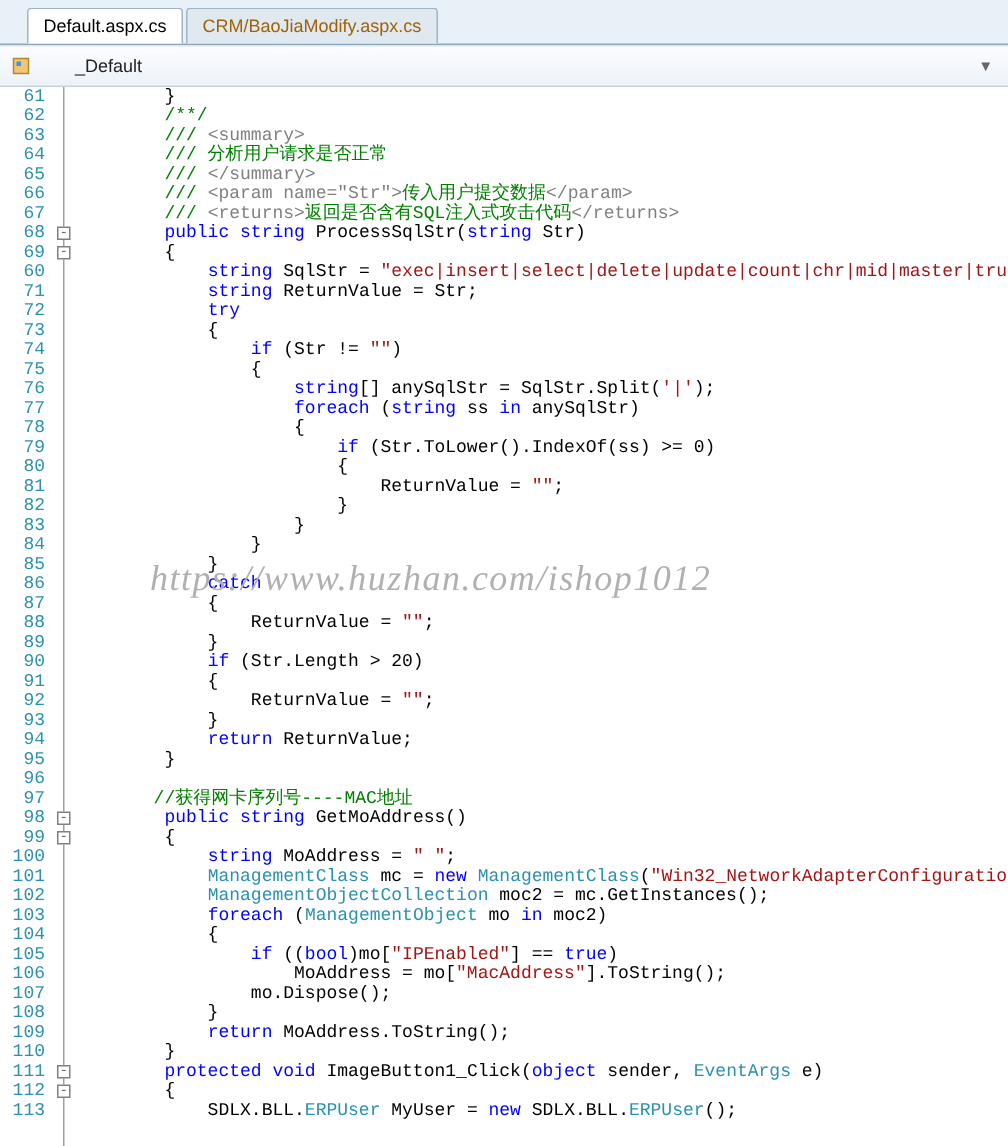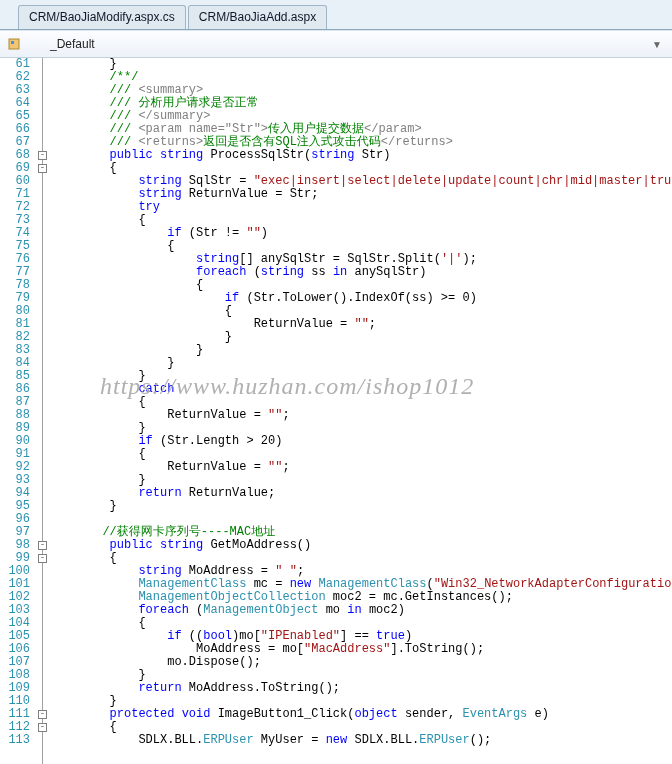--- a/index.html
+++ b/index.html
@@ -16,21 +16,21 @@
   display: flex;
   align-items: flex-end;
   background: #e8f0f8;
   height: 30px;
   padding-left: 18px;
   border-bottom: 1px solid #8aa8c0;
 }
 .tab {
   padding: 4px 10px 5px 10px;
   font-size: 12px;
-  color: #0f172a;
+  color: #a16207;
   background: #e0e8f0;
   border: 1px solid #a0b4c8;
   border-bottom: none;
   margin-right: 2px;
   border-radius: 3px 3px 0 0;
   cursor: pointer;
 }
 .tab.active {
   background: #fff;
   color: #000;
@@ -129,22 +129,22 @@
   color: #b0b0b0;
   letter-spacing: 1px;
   z-index: 5;
   pointer-events: none;
 }
 </style>
 </head>
 <body>
 
 <div class="tabbar">
+  <div class="tab active">Default.aspx.cs</div>
   <div class="tab">CRM/BaoJiaModify.aspx.cs</div>
-  <div class="tab">CRM/BaoJiaAdd.aspx</div>
 </div>
 
 <div class="toolbar">
   <span class="toolbar-icon">
     <svg width="14" height="14" viewBox="0 0 14 14">
         <rect x="2" y="2" width="10" height="10" fill="#f0c674" stroke="#b08830"></rect>
         <rect x="4" y="4" width="3" height="3" fill="#4a90d9"></rect>
       </svg>
   </span>
   <span class="toolbar-text">_Default</span>

